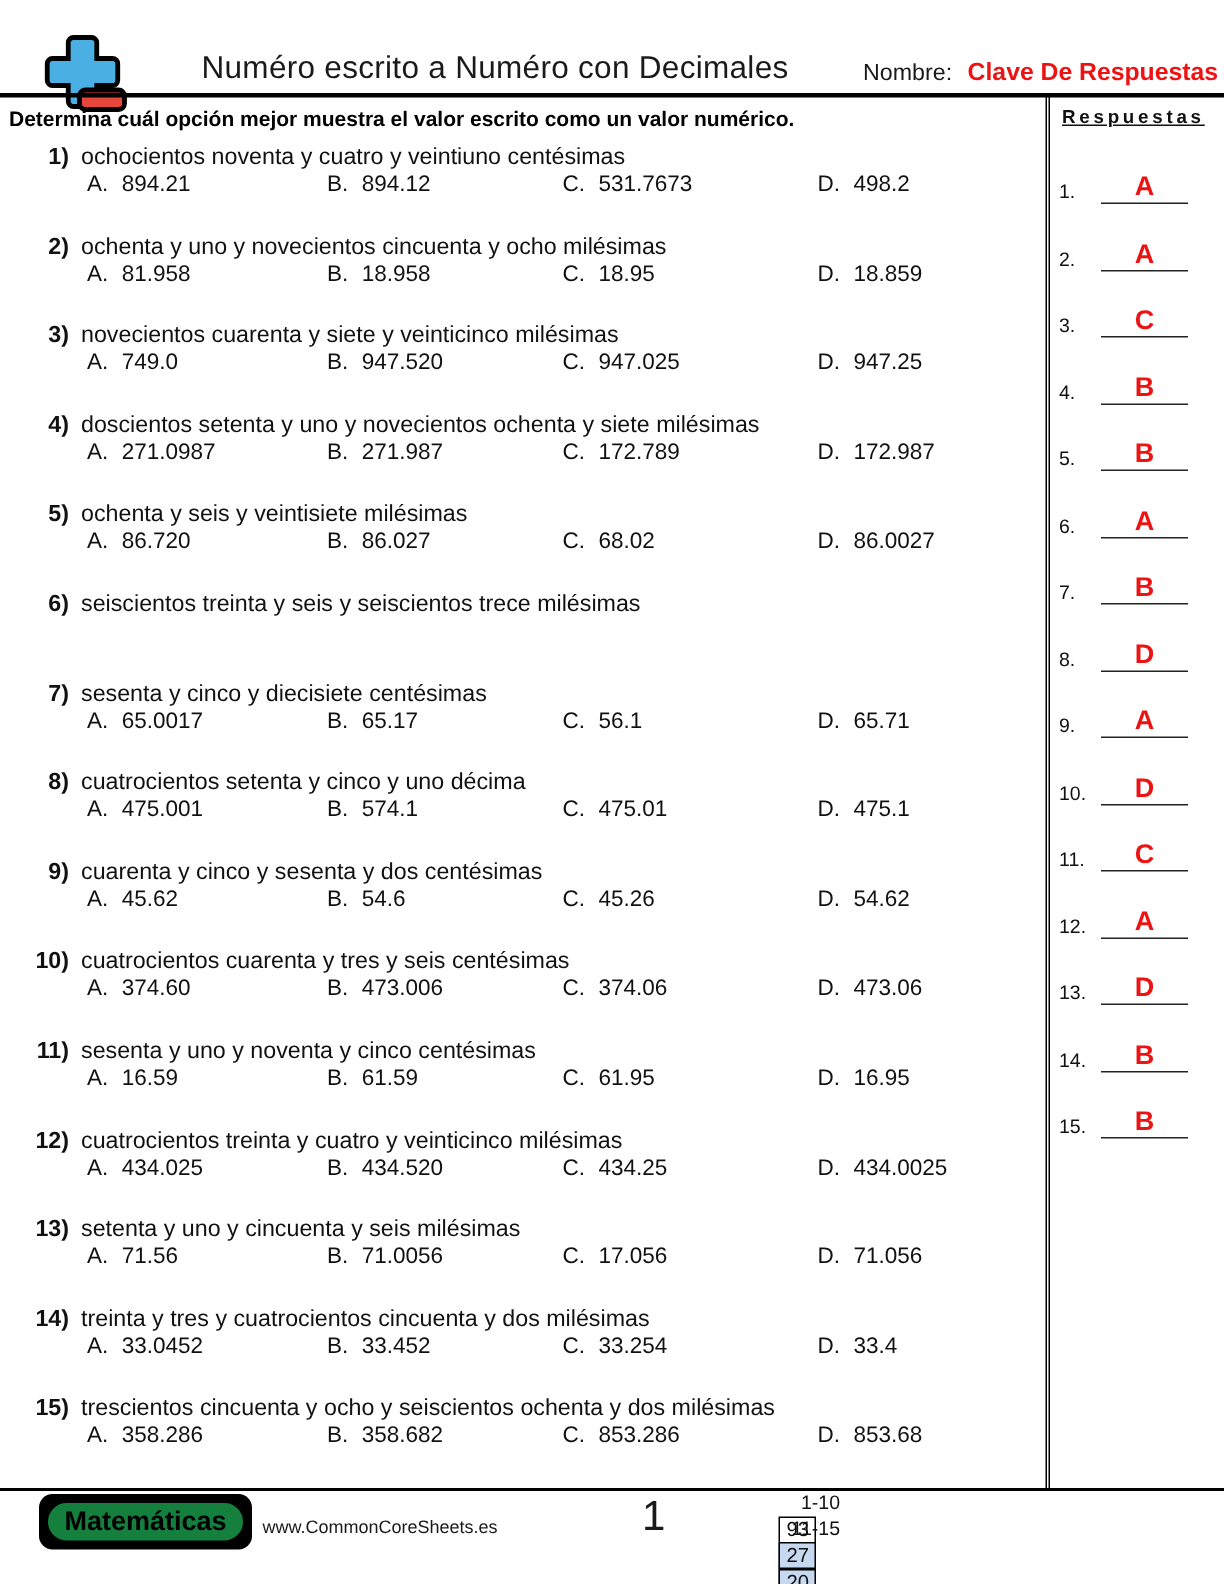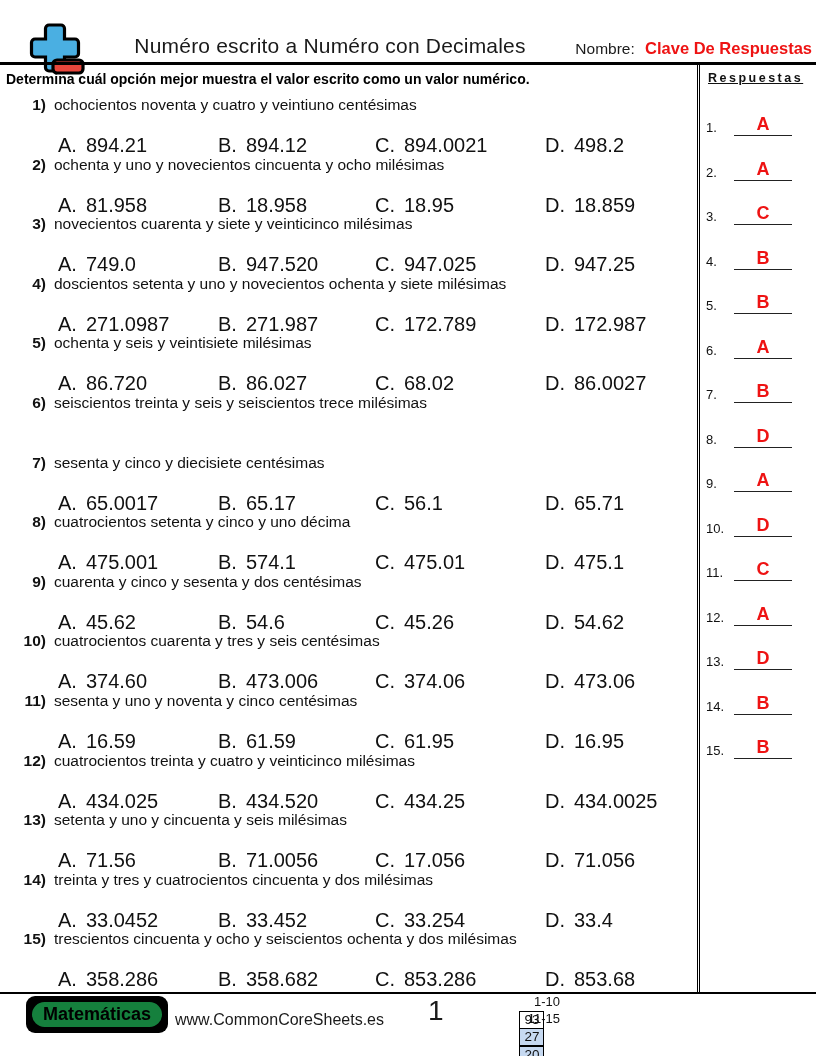--- a/index.html
+++ b/index.html
@@ -15,21 +15,21 @@
   .name-value { color:#ee1313; font-weight:bold; font-size:16.5px; margin-left:6px; }
   .header-rule { position:absolute; left:0; top:62px; width:816px; height:3px; background:#000; }
   .instruction { position:absolute; left:6px; top:71px; width:660px;
     font-weight:bold; font-size:14px; color:#000; }
 
   
   .q { position:absolute; left:0; width:690px; }
   .q-line { display:flex; align-items:baseline; font-size:15.5px; }
   .q-num { width:46px; text-align:right; font-weight:bold; flex:none; }
   .q-text { margin-left:8px; }
-  .q-opts { position:relative; margin-top:20px; height:20px; font-size:20px;text-align:right; }
+  .q-opts { position:relative; margin-top:0; height:20px; font-size:15px;text-align:right; }
   .opt { position:absolute; top:0; white-space:nowrap; }
   .opt-l { }
   .opt-v { margin-left:9px; }
   .oa { left:58px; } .ob { left:218px; } .oc { left:375px; } .od { left:545px; }
 
   
   .answers-panel { position:absolute; left:697px; top:64px; width:95px; height:928px;
     border-left:3px double #000; }
   .answers-title { margin:7px 0 0 8px; font-size:12.5px; font-weight:bold;
     letter-spacing:2.5px; text-decoration:underline; white-space:nowrap; }
@@ -39,21 +39,21 @@
     border-bottom:1.6px solid #222; font-size:18px; font-weight:bold;
     color:#ee1313; line-height:22px; }
 
   
   .footer-rule { position:absolute; left:0; top:992px; width:816px; height:1.6px; background:#000; }
   .brand { position:absolute; left:26px; top:996px; width:142px; height:37px;
     background:#000; border-radius:9px; padding:4px; }
   .brand-pill { width:100%; height:100%; background:#15803d; border:2.5px solid #000;
     border-radius:15px; display:flex; align-items:center; justify-content:center;
     font-weight:bold; font-size:18px; color:#000; }
-  .site-url { position:absolute; left:175px; top:1011px; font-size:16px; color:#1a1a1a; }
+  .site-url { position:absolute; left:175px; top:1011px; font-size:12px; color:#1a1a1a; }
   .page-num { position:absolute; left:428px; top:995px; font-size:28px; color:#1a1a1a; }
 
   .score-table { position:absolute; left:521px; top:992px; }
   .score-row { display:flex; align-items:stretch; height:19px;flex-direction:column; }
   .score-row.r2 { margin-top:-1.6px; }
   .score-label { width:44px; text-align:right; padding-right:5px; font-size:13px;
     line-height:19px; flex:none; }
   .score-cell { width:25px; flex:none; border:1.6px solid #000; margin-left:-1.6px;
     text-align:center; font-size:13.5px; line-height:16px; background:#fff; }
   .score-cell:first-of-type { margin-left:0; }
@@ -77,21 +77,21 @@
 <div class="instruction">Determina cuál opción mejor muestra el valor escrito como un valor numérico.</div>
 
 <div class="q" style="top:96px">
   <div class="q-line">
       <span class="q-num">1)</span>
       <span class="q-text">ochocientos noventa y cuatro y veintiuno centésimas</span>
     </div>
   <div class="q-opts">
     <span class="opt oa"><span class="opt-l">A.</span><span class="opt-v">894.21</span></span>
     <span class="opt ob"><span class="opt-l">B.</span><span class="opt-v">894.12</span></span>
-    <span class="opt oc"><span class="opt-l">C.</span><span class="opt-v">894.0021</span></span>
+    <span class="opt oc"><span class="opt-l">C.</span><span class="opt-v">531.7673</span></span>
     <span class="opt od"><span class="opt-l">D.</span><span class="opt-v">498.2</span></span>
   </div>
 </div>
 <div class="q" style="top:156px">
   <div class="q-line">
       <span class="q-num">2)</span>
       <span class="q-text">ochenta y uno y novecientos cincuenta y ocho milésimas</span>
     </div>
   <div class="q-opts">
     <span class="opt oa"><span class="opt-l">A.</span><span class="opt-v">81.958</span></span>

